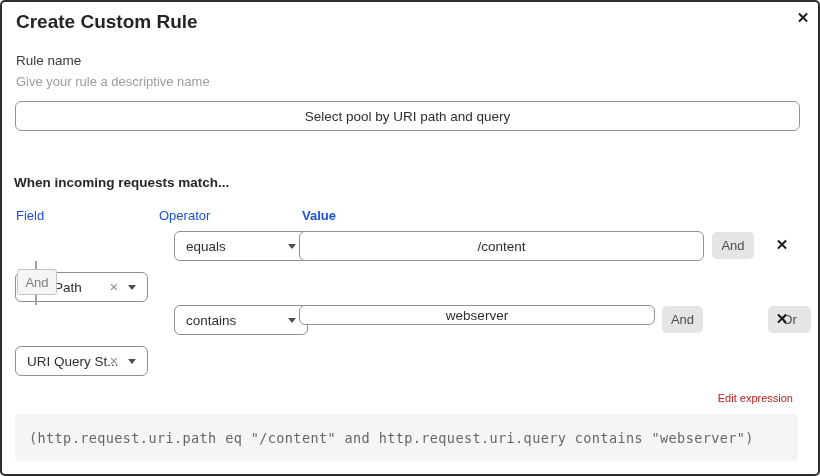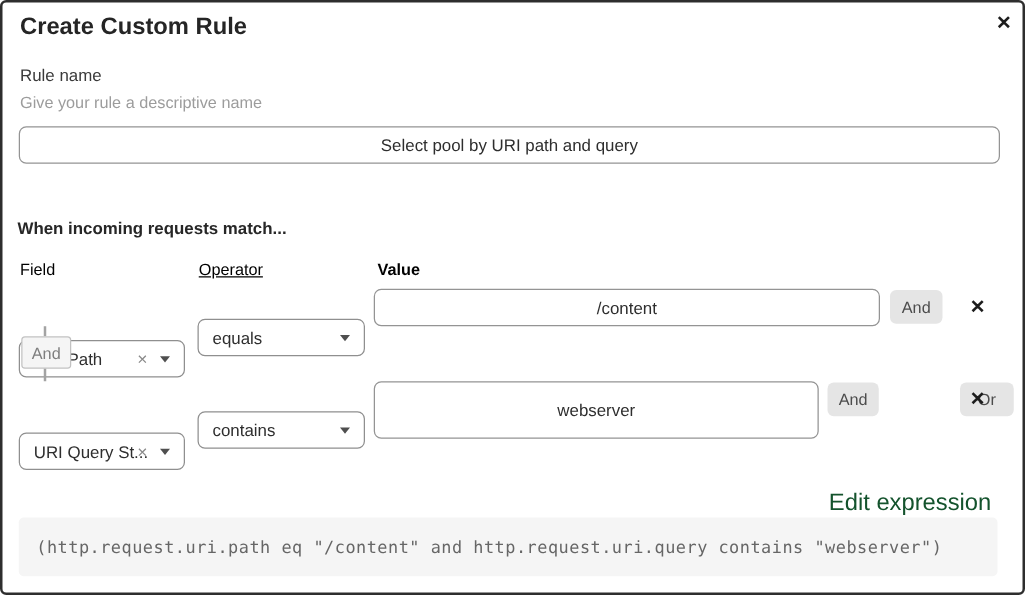--- a/index.html
+++ b/index.html
@@ -44,23 +44,23 @@
     padding: 0 11px;
     outline: none;
     text-align: center;
   }
   .name-input { left: 13px; top: 99px; width: 785px; height: 30px; }
 
   .match-heading {
     left: 12px; top: 173px;
     font-size: 13.5px; font-weight: 700; color: #272727;
   }
-  .col-label { top: 206px; font-size: 13px; color: #000000; }
+  .col-label { top: 206px; font-size: 13px; color: #1d4ed8; }
   .col-field    { left: 14px; }
-  .col-operator { left: 157px; text-decoration: underline; }
+  .col-operator { left: 157px; }
   .col-value    { left: 300px; font-weight: bold; }
 
   .select-box {
     height: 30px;
     border: 1px solid #8f8f8f;
     border-radius: 6px;
     background: #ffffff;
     display: flex; align-items: center;
     padding-left: 11px;
     font-size: 13.5px; color: #2e2e2e;
@@ -75,23 +75,23 @@
     position: absolute; right: 11px;
     width: 0; height: 0;
     border-left: 4.5px solid transparent;
     border-right: 4.5px solid transparent;
     border-top: 5.5px solid #4f4f4f;
   }
 
   .row1 { top: 229px; }
   .row2 { top: 303px; }
   .field-select    { left: 13px;  width: 133px; margin-top: 41px; }
-  .operator-select { left: 156px; width: 134px; margin-top: 24px; }
+  .operator-select { left: 172px; width: 134px; }
   .value-input-1   { left: 297px; top: 229px; width: 405px; height: 30px; }
-  .value-input-2   { left: 297px; top: 303px; width: 356px; height: 46px; }
+  .value-input-2   { left: 297px; top: 303px; width: 356px; height: 20px; }
 
   .conj-btn {
     height: 27px;
     border: none; border-radius: 5px;
     background: #e5e5e5;
     color: #4c4c4c;
     font-family: "Liberation Sans", sans-serif;
     font-size: 13px;
     cursor: pointer;
   }
@@ -117,21 +117,21 @@
     background: #f5f5f5;
     border: 1px solid #c2c2c2;
     border-radius: 3px;
     display: flex; align-items: center; justify-content: center;
     font-size: 13px; color: #7e7e7e;
   }
 
   .expr-label { left: 14px; top: 390px; font-size: 13px; color: #2b2b2b; }
   .edit-link  {
     right: 25px; top: 390px;
-    font-size: 19px; color: #14532d;
+    font-size: 11px; color: #b91c1c;
     text-decoration: none; cursor: pointer;
   }
   .code-box {
     left: 13px; top: 412px; width: 783px; height: 47px;
     background: #f5f5f5;
     border-radius: 4px;
     display: flex; align-items: center;
     padding-left: 14px;
   }
   .code-text {

